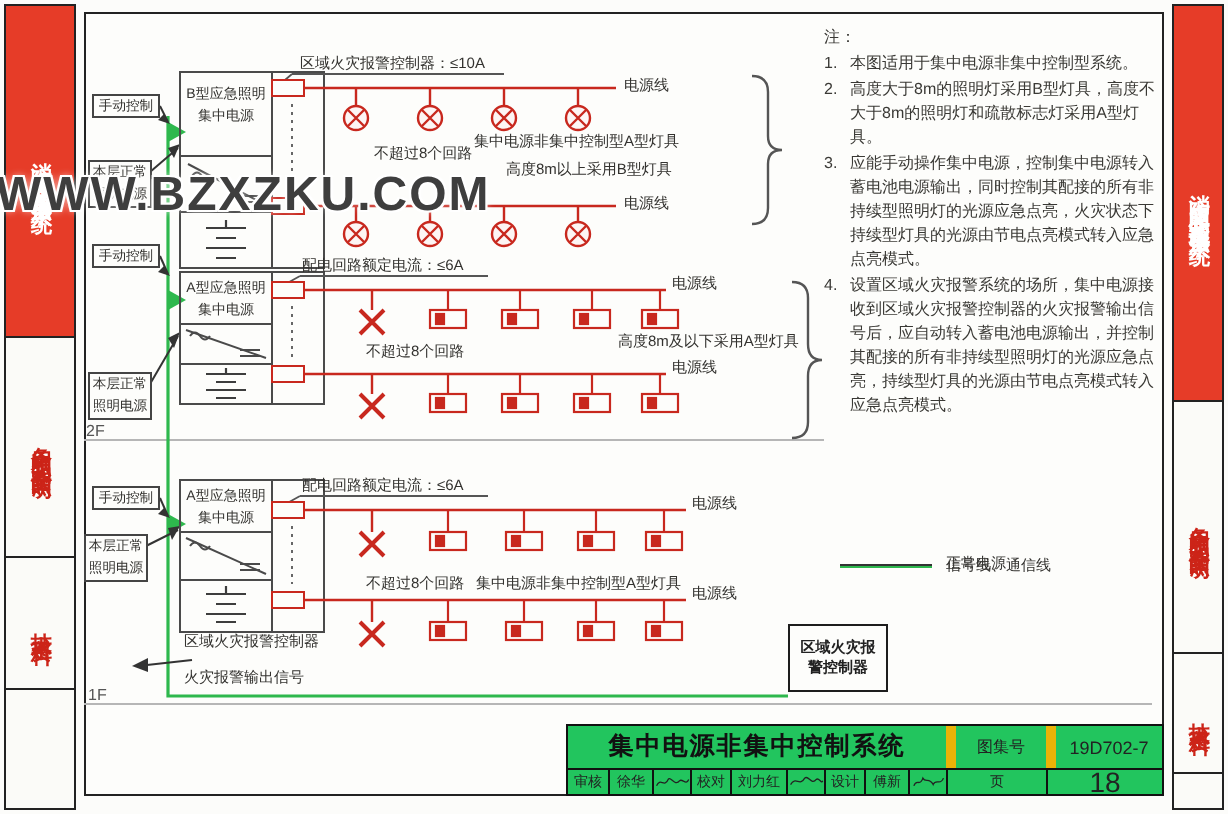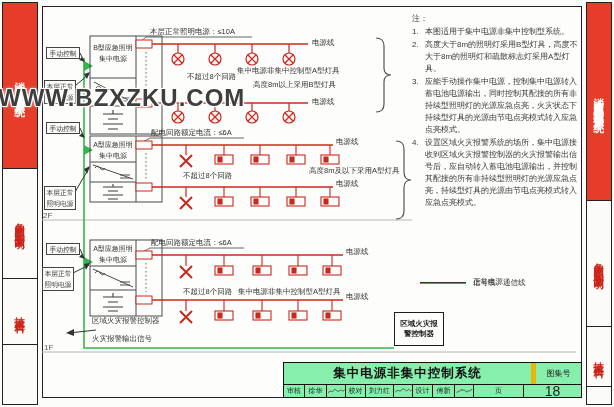--- a/index.html
+++ b/index.html
@@ -42,21 +42,21 @@
   .legend-label { font-size:7.5px; color:#33322f; white-space:nowrap; }
 
   
   .fire-box { position:absolute; left:394px; top:312px; width:50px; height:34px;
     border:1.6px solid #1d1d1d; background:#fdfdfb; z-index:10;
     font-size:7.5px; font-weight:bold; color:#222; text-align:center;
     display:flex; align-items:center; justify-content:center; line-height:1.4; padding:1px 2px; }
 
   
   .tblock { position:absolute; left:283px; top:362px; width:299px; height:36px;
-    border:1.6px solid #111; background:#86efac; z-index:12; display:flex; flex-direction:column; }
+    border:1.6px solid #111; background:#22c55e; z-index:12; display:flex; flex-direction:column; }
   .tb-r1 { display:flex; height:23px; }
   .tb-title { flex:1; display:flex; align-items:center; justify-content:center;
     font-weight:bold; font-size:12.5px; color:#111; letter-spacing:1px; }
   .tb-cell { display:flex; align-items:center; justify-content:center; border-left:5px solid #eab308;
     font-size:8px; color:#222; }
   .tb-r2 { display:flex; height:13px; border-top:1px solid #111; }
   .tb-r2 .c { display:flex; align-items:center; justify-content:center; font-size:7px; color:#222;
     border-left:1px solid #111; overflow:hidden; white-space:nowrap; }
   .tb-r2 .c:first-child { border-left:none; }
 
@@ -264,21 +264,21 @@
       <rect x="323" y="311" width="18" height="9"></rect>
         <rect x="326" y="313" width="4" height="5" fill="#c8281e"></rect>
     </g>
 
     <g stroke="#555" stroke-width="1.2" fill="none">
       <path d="M376,38 Q384,38 384,46 L384,68 Q384,75 391,75 Q384,75 384,82 L384,104 Q384,112 376,112"></path>
       <path d="M396,141 Q404,141 404,149 L404,172 Q404,180 411,180 Q404,180 404,188 L404,211 Q404,219 396,219"></path>
     </g>
   </svg>
 
-  <div class="t" style="left:150px; top:27px;">本层正常照明电源：≤10A</div>
+  <div class="t" style="left:150px; top:27px;">区域火灾报警控制器：≤10A</div>
   <div class="boxed" style="left:46px; top:47px; width:34px; height:12px; font-size:6.8px; line-height:11px;">手动控制</div>
   <div class="boxed" style="left:44px; top:80px; width:32px; height:24px; font-size:6.8px; line-height:11px; white-space:normal;">本层正常照明电源</div>
   <div class="supply-label" style="left:91px; top:42px;">B型应急照明集中电源</div>
   <div class="t" style="left:312px; top:38px;">电源线</div>
   <div class="t" style="left:312px; top:97px;">电源线</div>
   <div class="t" style="left:187px; top:72px;">不超过8个回路</div>
   <div class="t" style="left:237px; top:66px;">集中电源非集中控制型A型灯具</div>
   <div class="t" style="left:253px; top:80px;">高度8m以上采用B型灯具</div>
 
   <div class="floor" style="left:43px; top:211px;">2F</div>
@@ -331,20 +331,21 @@
   </div>
   <div class="legend-row" style="top:277px;">
     <div class="legend-line" style="border-top:1.4px solid #333;"></div>
     <div class="legend-label">正常电源</div>
   </div>
 
   <div class="tblock">
     <div class="tb-r1">
       <div class="tb-title">集中电源非集中控制系统</div>
       <div class="tb-cell" style="width:50px;">图集号</div>
+      <div class="tb-cell" style="width:58px; font-size:9px;">19D702-7</div>
     </div>
     <div class="tb-r2">
       <div class="c" style="width:20px;">审核</div>
       <div class="c" style="width:22px;">徐华</div>
       <div class="c" style="flex:1;">
         <svg width="26" height="12" viewBox="0 0 28 12">
             <path d="M2,9 C5,2 8,11 11,4 C13,1 16,10 20,5 C22,3 25,9 27,4" stroke="#222" stroke-width="1" fill="none"></path>
           </svg>
       </div>
       <div class="c" style="width:20px;">校对</div>

